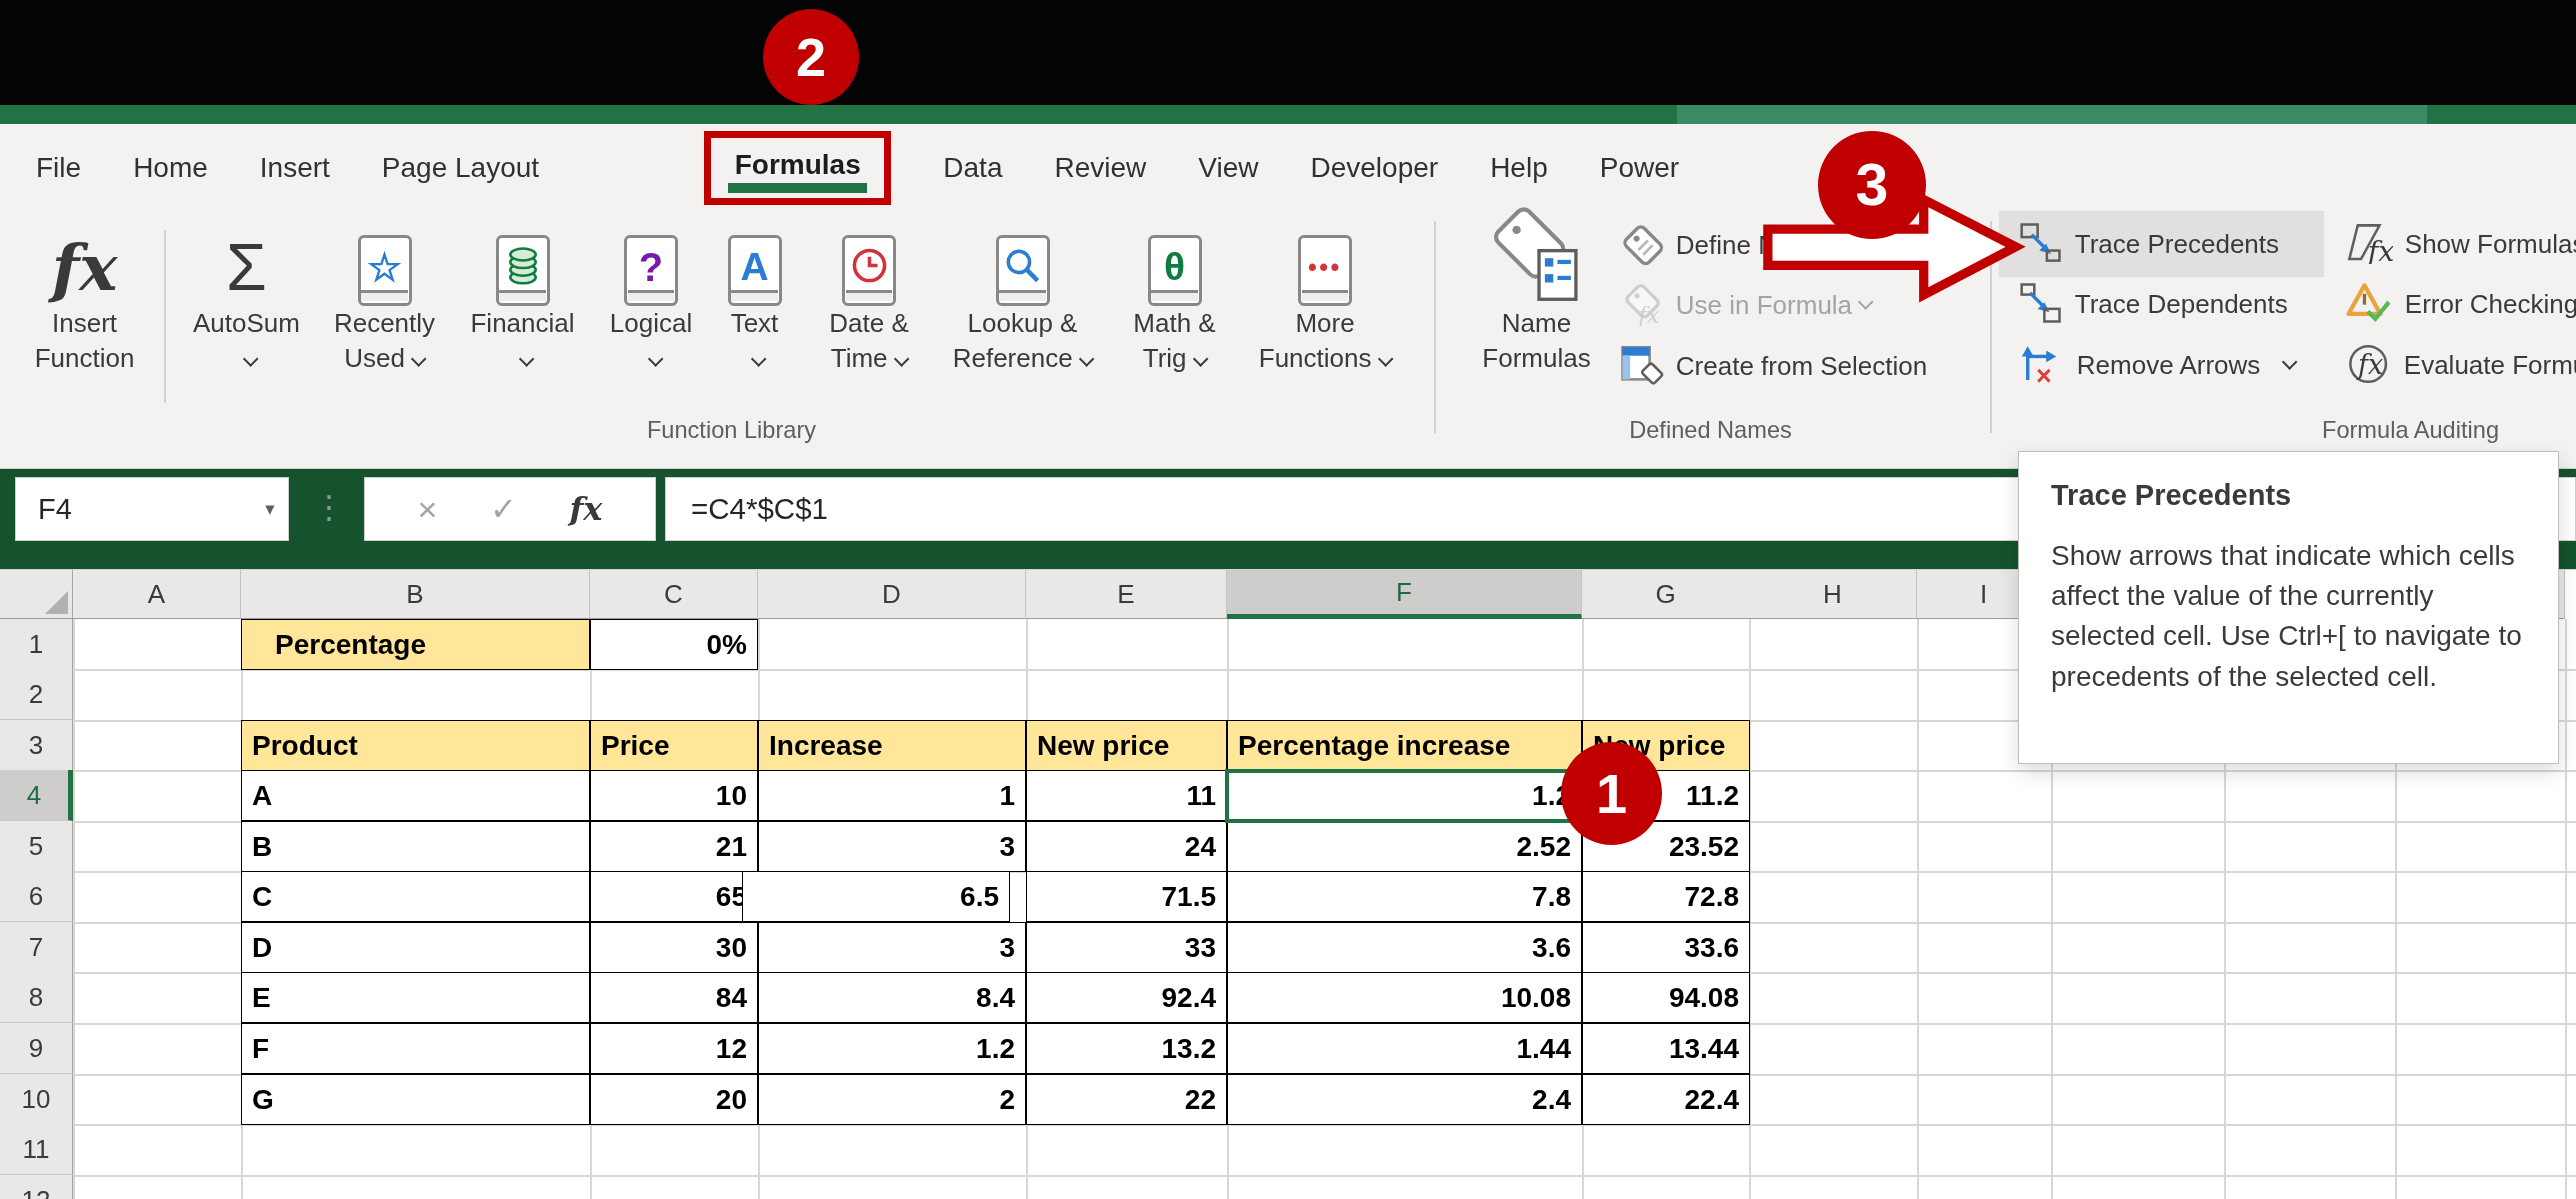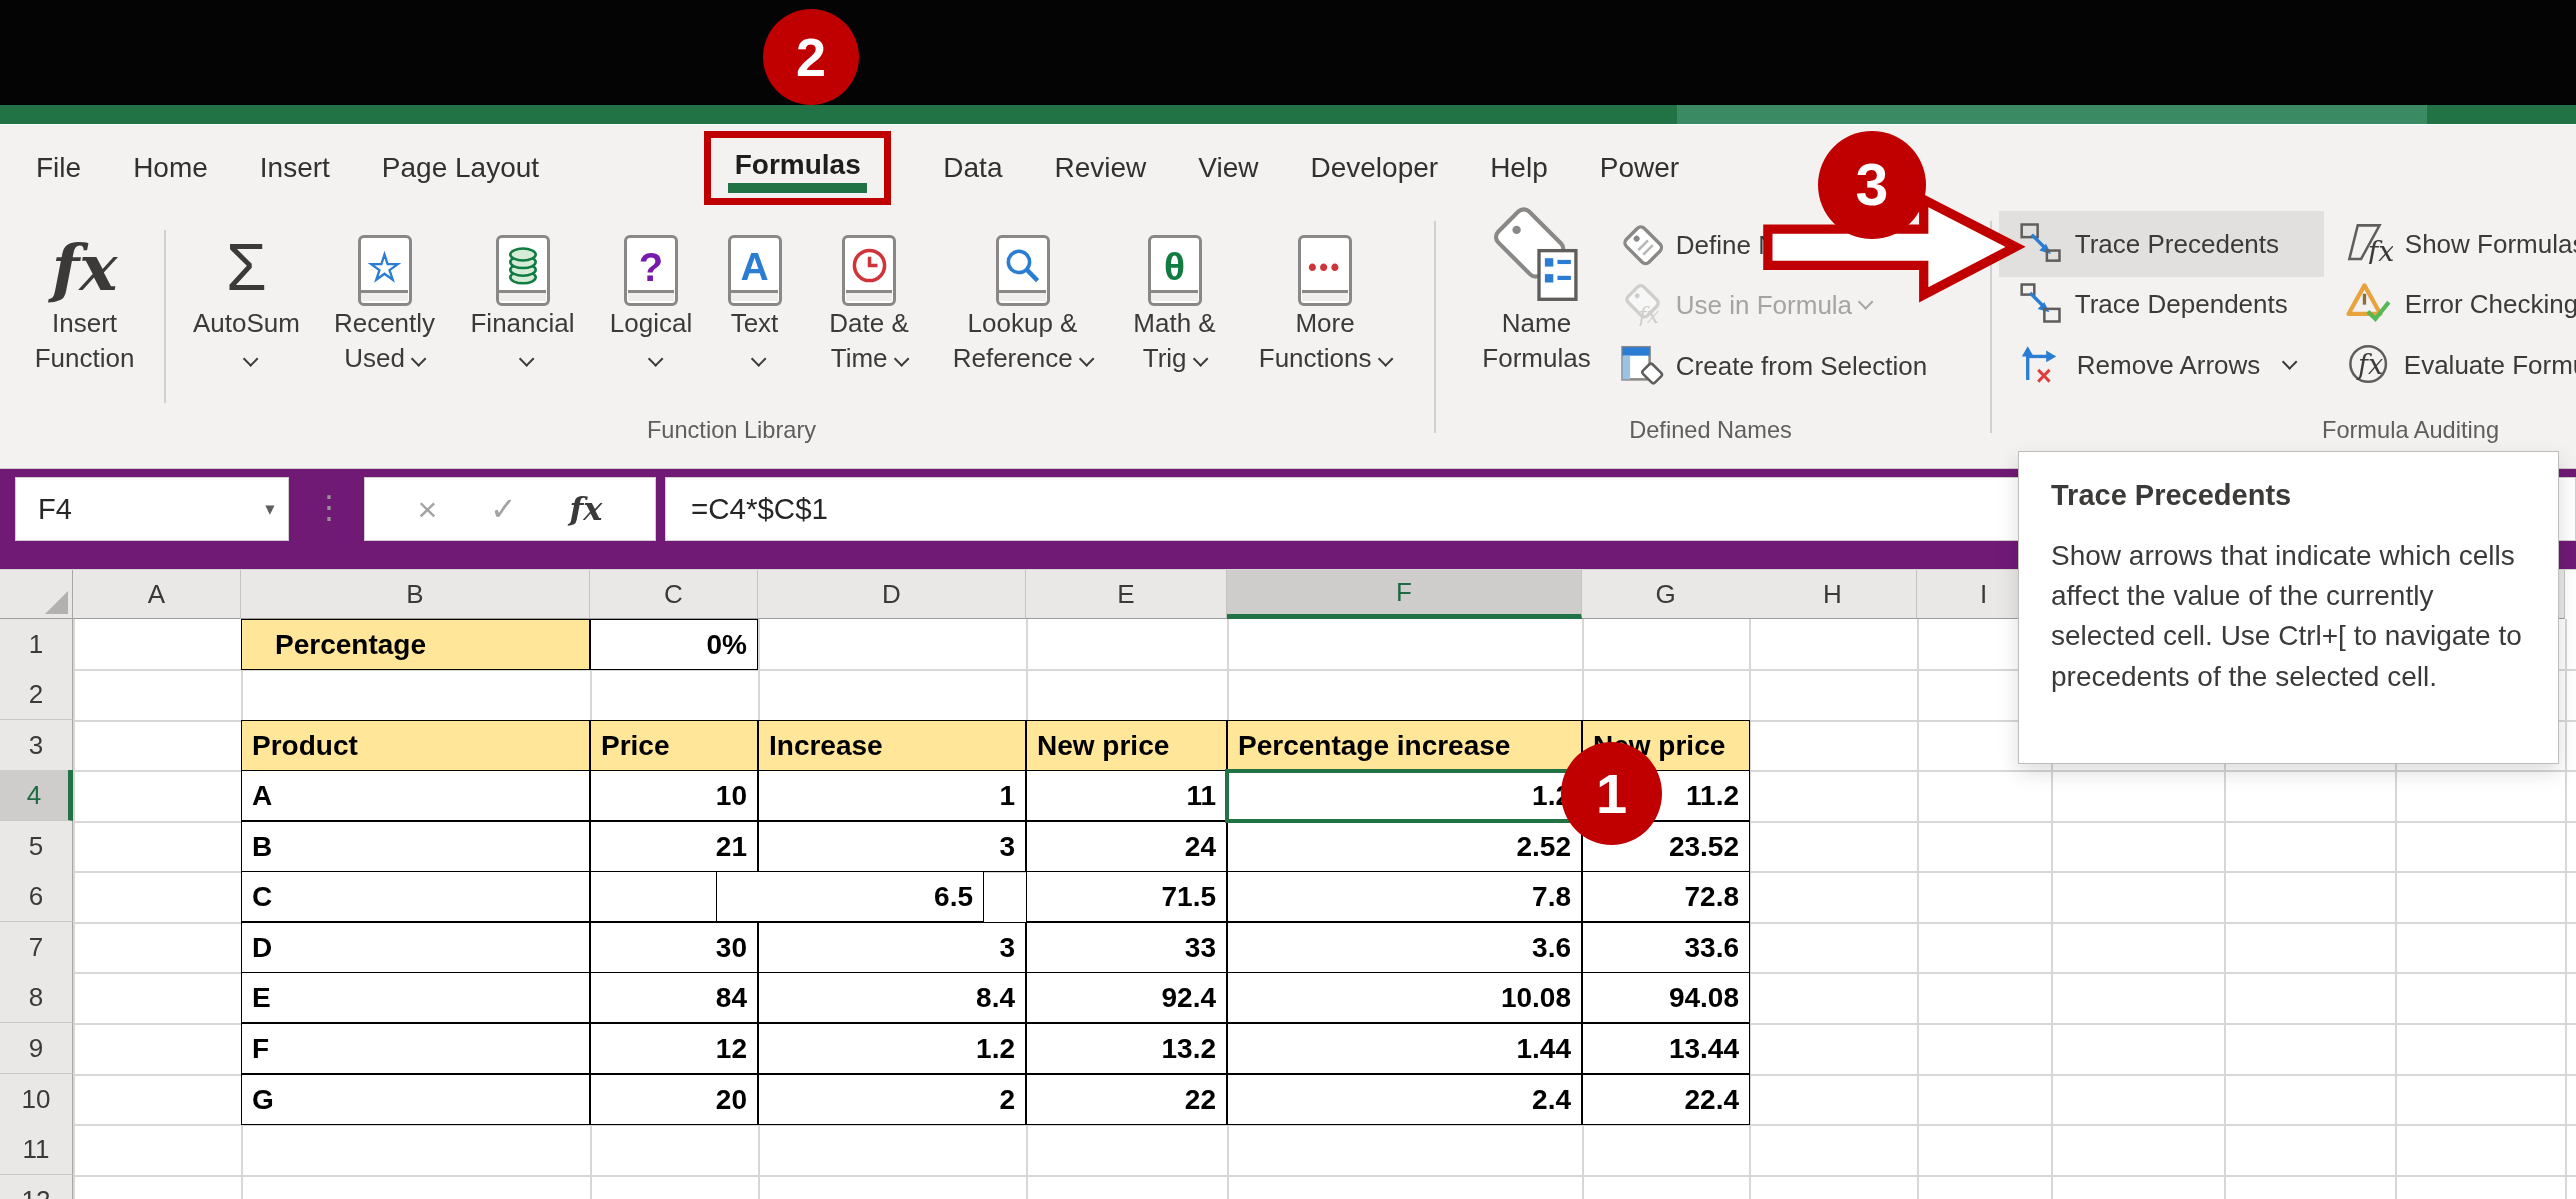--- a/index.html
+++ b/index.html
@@ -31,21 +31,21 @@
   .fx-big{font-family:"DejaVu Serif",serif;font-style:italic;font-weight:bold;font-size:64px;color:#3b3a39;line-height:76px;}
   .sigma{font-size:66px;color:#3b3a39;line-height:78px;font-weight:500;}
   .book{position:relative;display:inline-flex;align-items:center;justify-content:center;width:54px;height:71px;background:#fff;border:3.4px solid #8a8886;border-radius:5.9px;box-sizing:border-box;}
   .book::after{content:'';position:absolute;left:0.8px;right:0.8px;bottom:2.5px;height:7.6px;border-top:3.4px solid #8a8886;background:#efeeec;}
   .bglyph{margin-bottom:6.7px;font-weight:bold;}
   .menurow{position:absolute;height:56px;display:flex;align-items:center;white-space:nowrap;}
   .menurow .rlabel{margin-left:11.8px;}
   .hl{position:absolute;background:#e2e0de;}
 
   
-  .fbar{position:absolute;left:0;top:469px;width:100%;height:101px;background:#701a75;border-bottom:1.7px solid #d8d6d4;box-sizing:border-box;}
+  .fbar{position:absolute;left:0;top:469px;width:100%;height:101px;background:#14532d;border-bottom:1.7px solid #d8d6d4;box-sizing:border-box;}
   .fbox{position:absolute;top:8.4px;height:64px;background:#fff;border:1.7px solid #d0cecd;box-sizing:border-box;display:flex;align-items:center;}
   .namebox{left:15px;width:274px;padding-left:22px;font-size:29px;color:#262626;}
   .namebox .dd{position:absolute;right:13.5px;font-size:18.5px;color:#605e5c;}
   .dots{position:absolute;left:313px;top:18.5px;font-size:32px;color:#979593;}
   .btnbox{left:364px;width:292px;justify-content:space-evenly;}
   .fb-x{font-size:34px;color:#a5a3a1;}
   .fb-check{font-size:32px;color:#a5a3a1;}
   .fb-fx{font-family:"DejaVu Serif",serif;font-style:italic;font-size:32px;color:#3b3a39;font-weight:bold;}
   .formulabox{left:665px;width:1911px;padding-left:25px;font-size:29.5px;color:#262626;}
 
@@ -187,21 +187,21 @@
       <div class="tcell num" style="left: 1227px; width: 355px; top: 770px; height: 51px;">1.2</div>
       <div class="tcell num" style="left: 1582px; width: 168px; top: 770px; height: 51px;">11.2</div>
       <div class="tcell " style="left: 241px; width: 349px; top: 821px; height: 51px;">B</div>
       <div class="tcell num" style="left: 590px; width: 168px; top: 821px; height: 51px;">21</div>
       <div class="tcell num" style="left: 758px; width: 268px; top: 821px; height: 51px;">3</div>
       <div class="tcell num" style="left: 1026px; width: 201px; top: 821px; height: 51px;">24</div>
       <div class="tcell num" style="left: 1227px; width: 355px; top: 821px; height: 51px;">2.52</div>
       <div class="tcell num" style="left: 1582px; width: 168px; top: 821px; height: 51px;">23.52</div>
       <div class="tcell " style="left: 241px; width: 349px; top: 871px; height: 51px;">C</div>
       <div class="tcell num" style="left: 590px; width: 168px; top: 871px; height: 51px;">65</div>
-      <div class="tcell num" style="left: 716px; width: 268px; top: 871px; height: 51px;">6.5</div>
+      <div class="tcell num" style="left: 742px; width: 268px; top: 871px; height: 51px;">6.5</div>
       <div class="tcell num" style="left: 1026px; width: 201px; top: 871px; height: 51px;">71.5</div>
       <div class="tcell num" style="left: 1227px; width: 355px; top: 871px; height: 51px;">7.8</div>
       <div class="tcell num" style="left: 1582px; width: 168px; top: 871px; height: 51px;">72.8</div>
       <div class="tcell " style="left: 241px; width: 349px; top: 922px; height: 51px;">D</div>
       <div class="tcell num" style="left: 590px; width: 168px; top: 922px; height: 51px;">30</div>
       <div class="tcell num" style="left: 758px; width: 268px; top: 922px; height: 51px;">3</div>
       <div class="tcell num" style="left: 1026px; width: 201px; top: 922px; height: 51px;">33</div>
       <div class="tcell num" style="left: 1227px; width: 355px; top: 922px; height: 51px;">3.6</div>
       <div class="tcell num" style="left: 1582px; width: 168px; top: 922px; height: 51px;">33.6</div>
       <div class="tcell " style="left: 241px; width: 349px; top: 972px; height: 51px;">E</div>

